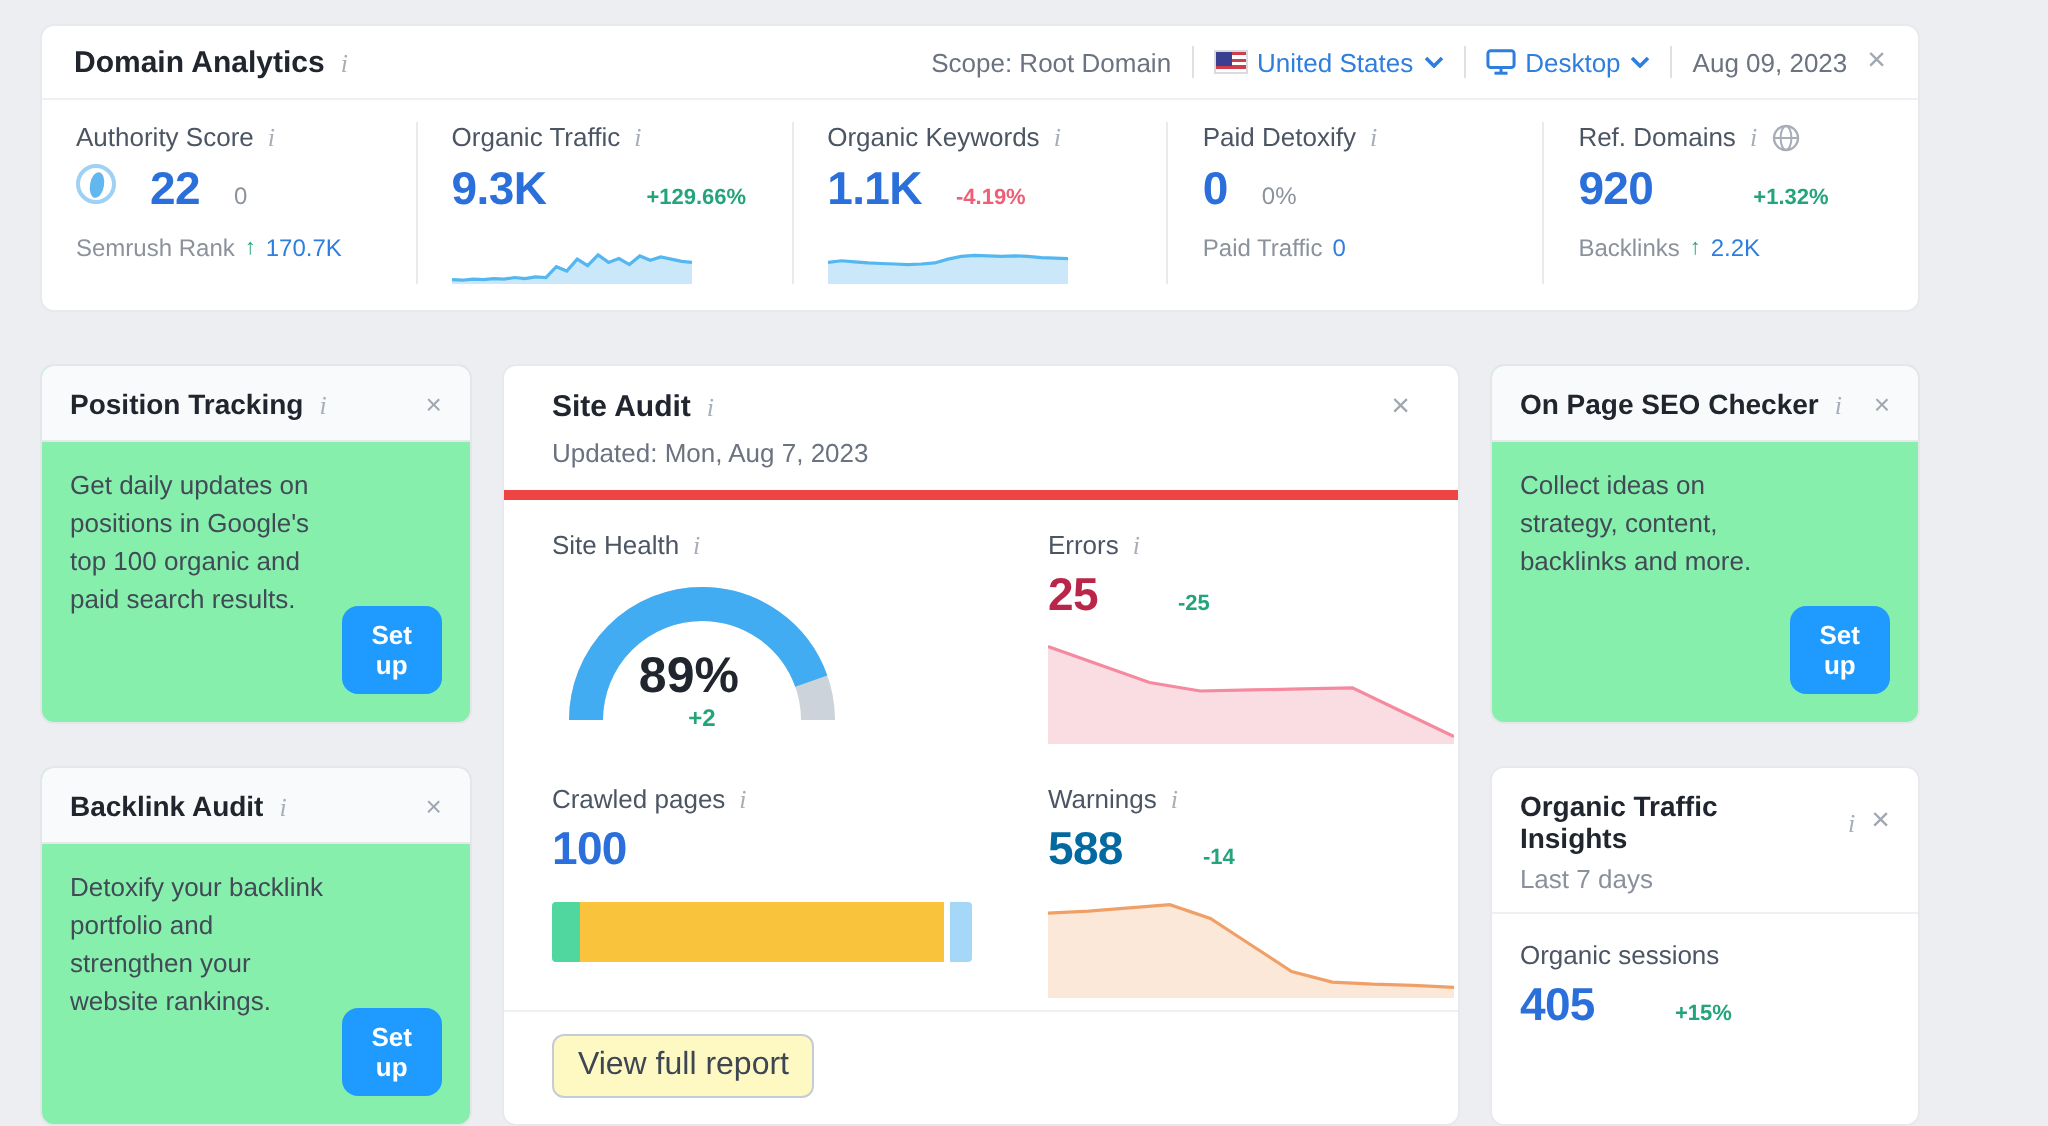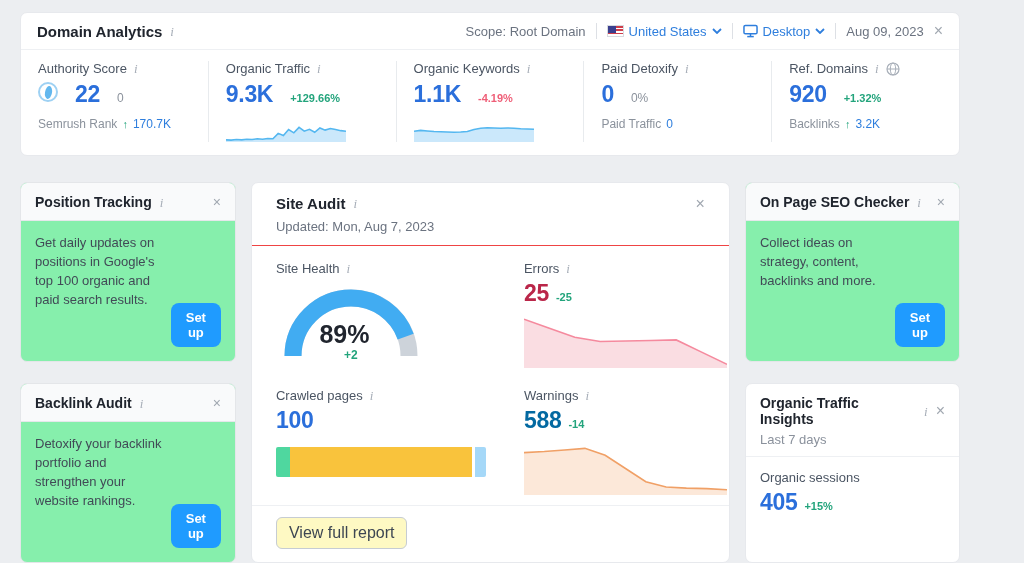--- a/index.html
+++ b/index.html
@@ -35,21 +35,21 @@
   .close-x { color:#a0a7b0; font-size:16px; line-height:1; cursor:pointer; }
 
   
   .metrics { display:flex; padding:11px 0 13px; min-height:90px; }
   .metric { flex:1 1 0; padding:0 17px; }
   .metric + .metric { border-left:1px solid #e8ebee; }
   .m-label { display:flex; align-items:center; gap:6px; font-size:13px; color:#4b5563; }
   .m-valrow { display:flex; align-items:baseline; gap:17px; margin-top:5px; }
   .m-val { font-size:23px; font-weight:bold; color:#2b6fdb; letter-spacing:-0.3px; }
   .m-chg { font-size:11px; font-weight:bold; }
-  .chg-green { color:#23a47c; } .chg-red { color:#ef5e77; } .chg-gray { color:#8b929c; font-weight:normal; font-size:12px; }
+  .chg-green { color:#23a47c;margin-left:33px; } .chg-red { color:#ef5e77; } .chg-gray { color:#8b929c; font-weight:normal; font-size:12px; }
   .m-sub { display:flex; align-items:center; gap:5px; margin-top:9px; font-size:12px; color:#8b929c; }
   .m-sub .arrow { color:#23a47c; font-size:11px; }
   .m-sub .sub-val { color:#2e7edd; }
   .spark { width:120px; height:27px; display:block; margin-top:7px; }
   .as-icon { position:relative; width:20px; height:20px; border:2px solid #9ed1f3; border-radius:50%; display:inline-block; }
   .as-icon i { position:absolute; left:4.5px; top:1.5px; width:7px; height:13px; background:#62b7ee; border-radius:50%; transform:rotate(10deg); display:block; }
   .globe-icon { display:inline-flex; }
 
   
   .grid-row { display:flex; gap:15px; height:381px; }
@@ -66,21 +66,21 @@
   .promo-desc { font-size:13px; line-height:1.45; color:#414a56; }
   .btn-primary {
     margin-top:auto; align-self:flex-start;
     background:#1f9bff; color:#fff; font-size:13px; font-weight:bold;
     border:none; border-radius:8px; padding:7px 15px; cursor:pointer;
     font-family:inherit;
   }
 
   
   .site-audit { height:381px; display:flex; flex-direction:column; }
-  .sa-header { padding:12px 24px 11px; border-bottom:1px solid #ef4444; }
+  .sa-header { padding:12px 24px 11px; border-bottom:5px solid #ef4444; }
   .sa-title-row { display:flex; align-items:center; gap:7px; }
   .sa-title { font-size:15px; font-weight:bold; color:#20252e; }
   .sa-title-row .close-x { margin-left:auto; }
   .sa-updated { margin-top:7px; font-size:13px; color:#6b7380; }
   .sa-grid { display:grid; grid-template-columns:1fr 1fr; column-gap:38px; row-gap:20px; padding:15px 24px 0; }
   .sa-cell .m-label { font-size:13px; }
   .sa-valrow { display:flex; align-items:baseline; gap:7px; margin-top:4px; }
   .big-val { font-size:23px; font-weight:bold; letter-spacing:-0.3px; }
   .val-crimson { color:#ba2649; } .val-orange { color:#0369a1; } .val-blue { color:#2b6fdb; }
   .trend { width:203px; height:53px; display:block; margin-top:8px; }
@@ -220,21 +220,21 @@
             <line x1="1" y1="7" x2="13" y2="7" stroke="#a7aeb8" stroke-width="1"></line>
           </svg>
         </div>
         <div class="m-valrow">
           <span class="m-val">920</span>
           <span class="m-chg chg-green">+1.32%</span>
         </div>
         <div class="m-sub">
           <span>Backlinks</span>
           <span class="arrow">↑</span>
-          <span class="sub-val">3.2K</span>
+          <span class="sub-val">2.2K</span>
         </div>
       </div>
 
     </div>
   </div>
 
   <div class="grid-row">
 
     <div class="col-side">
 

